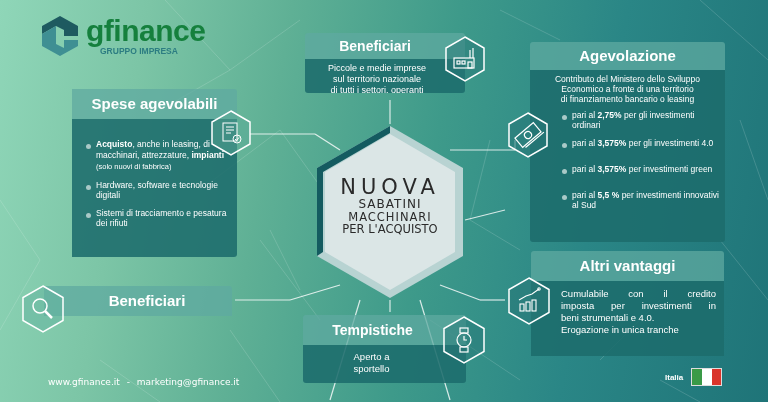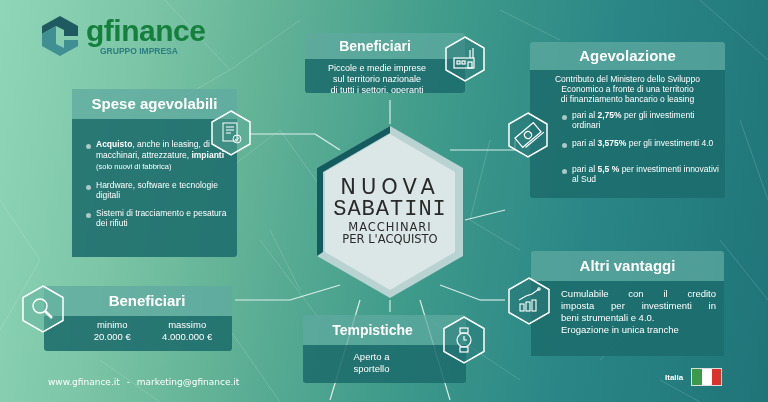--- a/index.html
+++ b/index.html
@@ -107,31 +107,32 @@
       <rect x="9" y="22" width="20" height="10"></rect>
         <line x1="25" y1="14" x2="25" y2="22"></line>
         <line x1="28" y1="12" x2="28" y2="22"></line>
       <rect x="12" y="25" width="3" height="3"></rect>
         <rect x="17" y="25" width="3" height="3"></rect>
         <rect x="23" y="26" width="4" height="6"></rect>
     </g>
   </svg>
 </div>
 
-<div class="card" style="left:530px; top:42px; width:195px; height:156px;">
+<div class="card" style="left:530px; top:42px; width:195px; height:200px;">
   <div class="card-head" style="font-size:15px; height:28px; line-height:28px;">Agevolazione</div>
   <div class="card-body" style="height:172px; padding:4px 6px;">
     <div style="font-size:8.5px; line-height:10px; text-align:center; margin-bottom:6px;">
       <div>Contributo del Ministero dello Sviluppo</div>
       <div>Economico a fronte di una territorio</div>
       <div>di finanziamento bancario o leasing</div>
     </div>
     <ul class="bullets" style="font-size:8.5px; line-height:10px; padding-left:26px;">
       <li style="margin-bottom:8px;"><span>pari al </span><b>2,75%</b><span> per gli investimenti ordinari</span></li>
       <li style="margin-bottom:16px;"><span>pari al </span><b>3,575%</b><span> per gli investimenti 4.0</span></li>
+      <li style="margin-bottom:16px;"><span>pari al </span><b>3,575%</b><span> per investimenti green</span></li>
       <li><span>pari al </span><b>5,5 %</b><span> per investimenti innovativi al Sud</span></li>
     </ul>
   </div>
 </div>
 <div class="hex" style="left:508px; top:112px;">
   <svg width="40" height="46" viewBox="0 0 40 46">
     <polygon points="20,1 39,12 39,34 20,45 1,34 1,12" fill="rgba(40,120,120,0.6)" stroke="#fff" stroke-width="1.5"></polygon>
     <g stroke="#fff" stroke-width="1.2" fill="none" transform="rotate(-40 20 23)">
       <rect x="8" y="17" width="24" height="12"></rect>
         <circle cx="20" cy="23" r="3.5"></circle>
@@ -164,37 +165,27 @@
   </svg>
 </div>
 
 <svg class="center-hex" viewBox="0 0 150 176">
   <polygon points="75,2 148,44 148,132 75,174 2,132 2,44" fill="#b8d3d2"></polygon>
   <polygon points="75,2 2,44 2,132 8,128 8,48 75,9" fill="#145b60"></polygon>
   <polygon points="75,10 140,48 140,128 75,166 10,128 10,48" fill="#dbe6e6"></polygon>
 </svg>
 <div class="center-text">
   <div style="font-size:21px; letter-spacing:5px;">NUOVA</div>
-  <div style="font-size:22px; letter-spacing:1px;font-family:Liberation Mono, monospace;">SABATINI</div>
+  <div style="font-size:12px; letter-spacing:1px;">SABATINI</div>
   <div style="font-size:11.5px; letter-spacing:1px;">MACCHINARI</div>
   <div style="font-size:11.5px;">PER L'ACQUISTO</div>
 </div>
 
 <div class="card" style="left:44px; top:286px; width:188px; height:65px;">
   <div class="card-head" style="font-size:15px; height:30px; line-height:30px; padding-left:18px;">Beneficiari</div>
-  <div class="card-body" style="height:35px; display:flex; justify-content:space-around; padding:3px 4px 0 34px; font-size:9.5px; text-align:center; line-height:12px;">
-    <div>
-      <div>minimo</div>
-      <div>20.000 €</div>
-    </div>
-    <div>
-      <div>massimo</div>
-      <div>4.000.000 €</div>
-    </div>
-  </div>
 </div>
 <div class="hex" style="left:22px; top:285px;">
   <svg width="42" height="48" viewBox="0 0 42 48">
     <polygon points="21,1 41,12.5 41,35.5 21,47 1,35.5 1,12.5" fill="rgba(100,180,160,0.5)" stroke="#fff" stroke-width="1.5"></polygon>
     <g stroke="#fff" stroke-width="1.5" fill="none">
       <circle cx="18" cy="21" r="7"></circle>
         <line x1="23" y1="26" x2="30" y2="33" stroke-width="2.5"></line>
     </g>
   </svg>
 </div>

